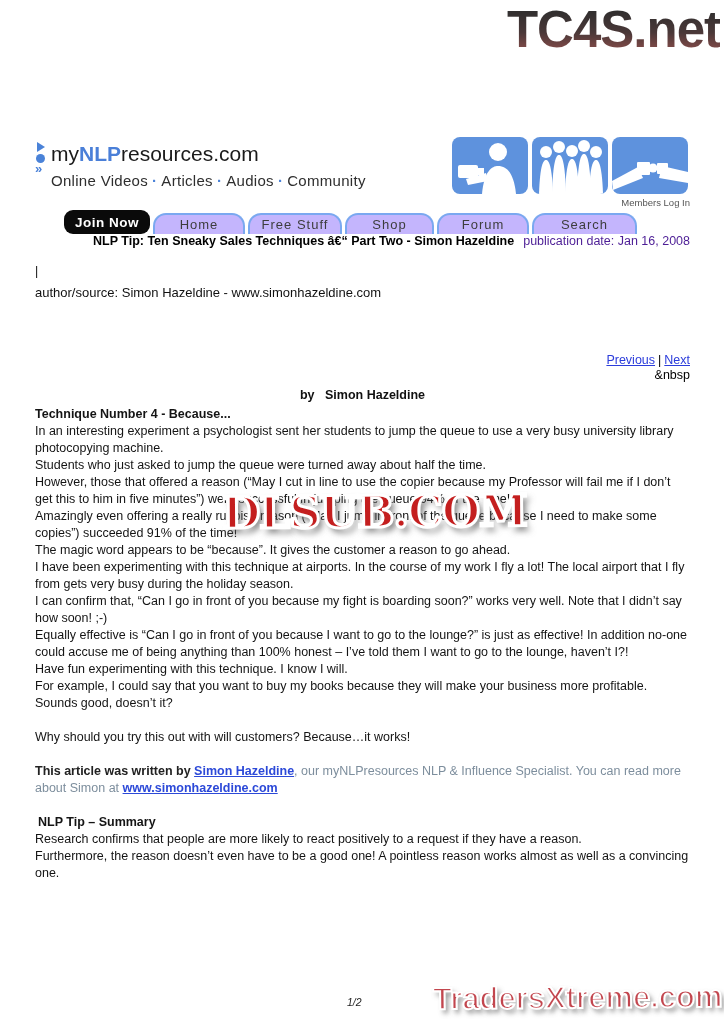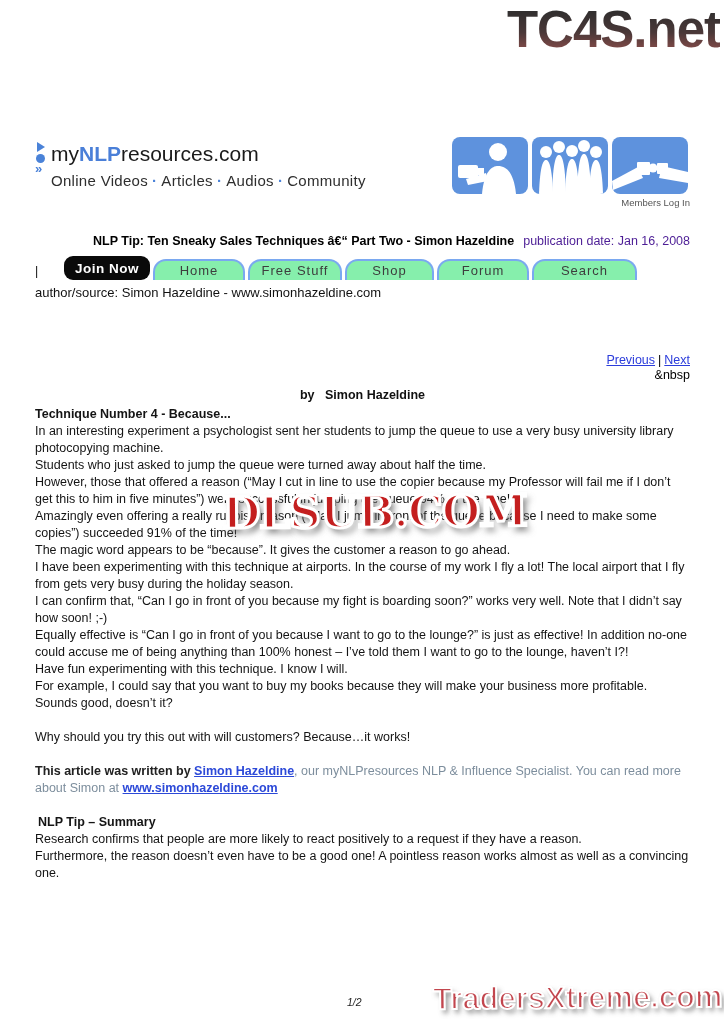--- a/index.html
+++ b/index.html
@@ -46,23 +46,23 @@
   .tagline { font-size:15px; color:#2e2e2e; margin-top:3px; letter-spacing:0.3px; }
   .tagline .sep { color:#4a82d8; font-weight:bold; padding:0 4px; }
 
   .photos { position:absolute; right:0; top:0; width:238px; }
   .photo-row { display:flex; gap:4px; }
   .card { width:76px; height:57px; background:#5e92dd; border-radius:8px; overflow:hidden; cursor:pointer; }
   .card svg { width:100%; height:100%; display:block; }
   .members { text-align:right; font-size:9.5px; color:#555; margin-top:3px; cursor:pointer; }
 
   
-  .tabs { position:absolute; left:64px; top:210px; display:flex; gap:3px; align-items:flex-end;margin-top:46px; }
+  .tabs { position:absolute; left:64px; top:210px; display:flex; gap:3px; align-items:flex-end; }
   .tab {
-    height:21px; background:#86efac; border:2px solid #7aa8f0; border-bottom:none;
+    height:21px; background:#c4b5fd; border:2px solid #7aa8f0; border-bottom:none;
     border-radius:13px 13px 0 0; font-size:13px; color:#3d3d3d;
     display:flex; align-items:center; justify-content:center; letter-spacing:1px; cursor:pointer;
   }
   .tab.join {
     background:#0a0a0a; border:none; border-radius:9px; color:#fff; font-weight:bold;
     height:24px; letter-spacing:0.5px; font-size:13.5px;
   }
   .w-join{width:86px;} .w-home{width:92px;} .w-free{width:94px;} .w-shop{width:89px;} .w-forum{width:92px;} .w-search{width:105px;}
 
   

